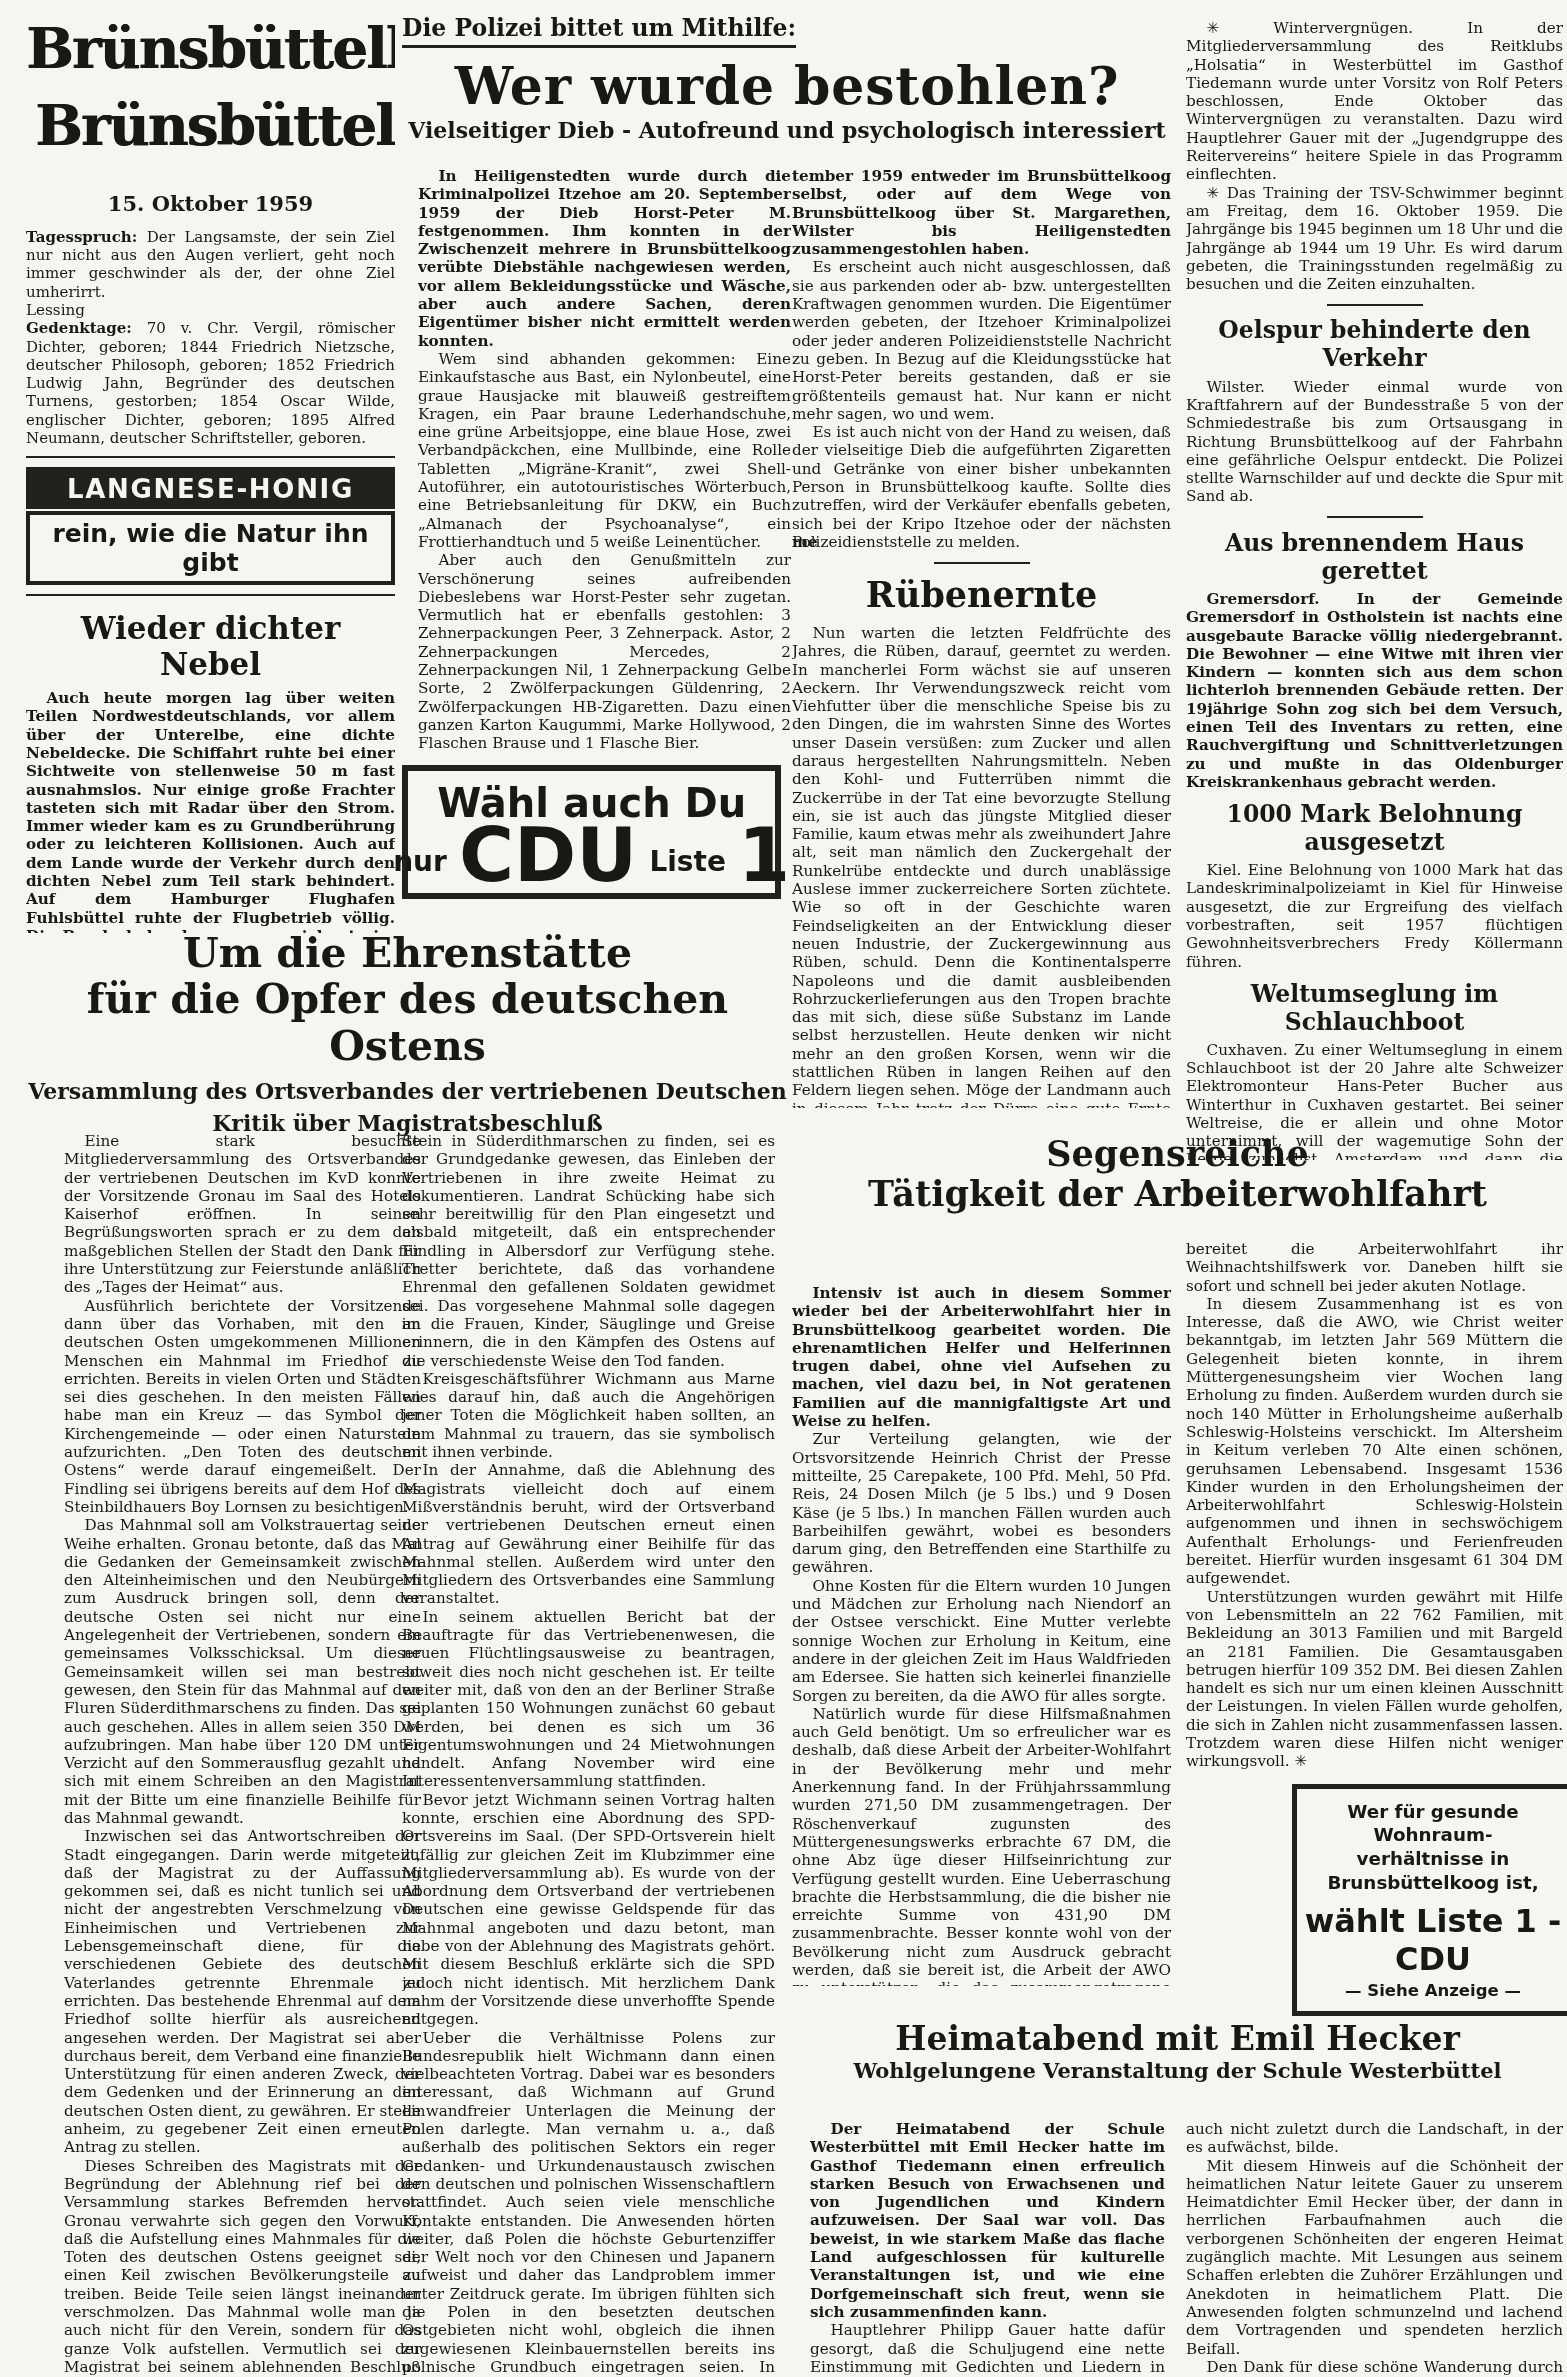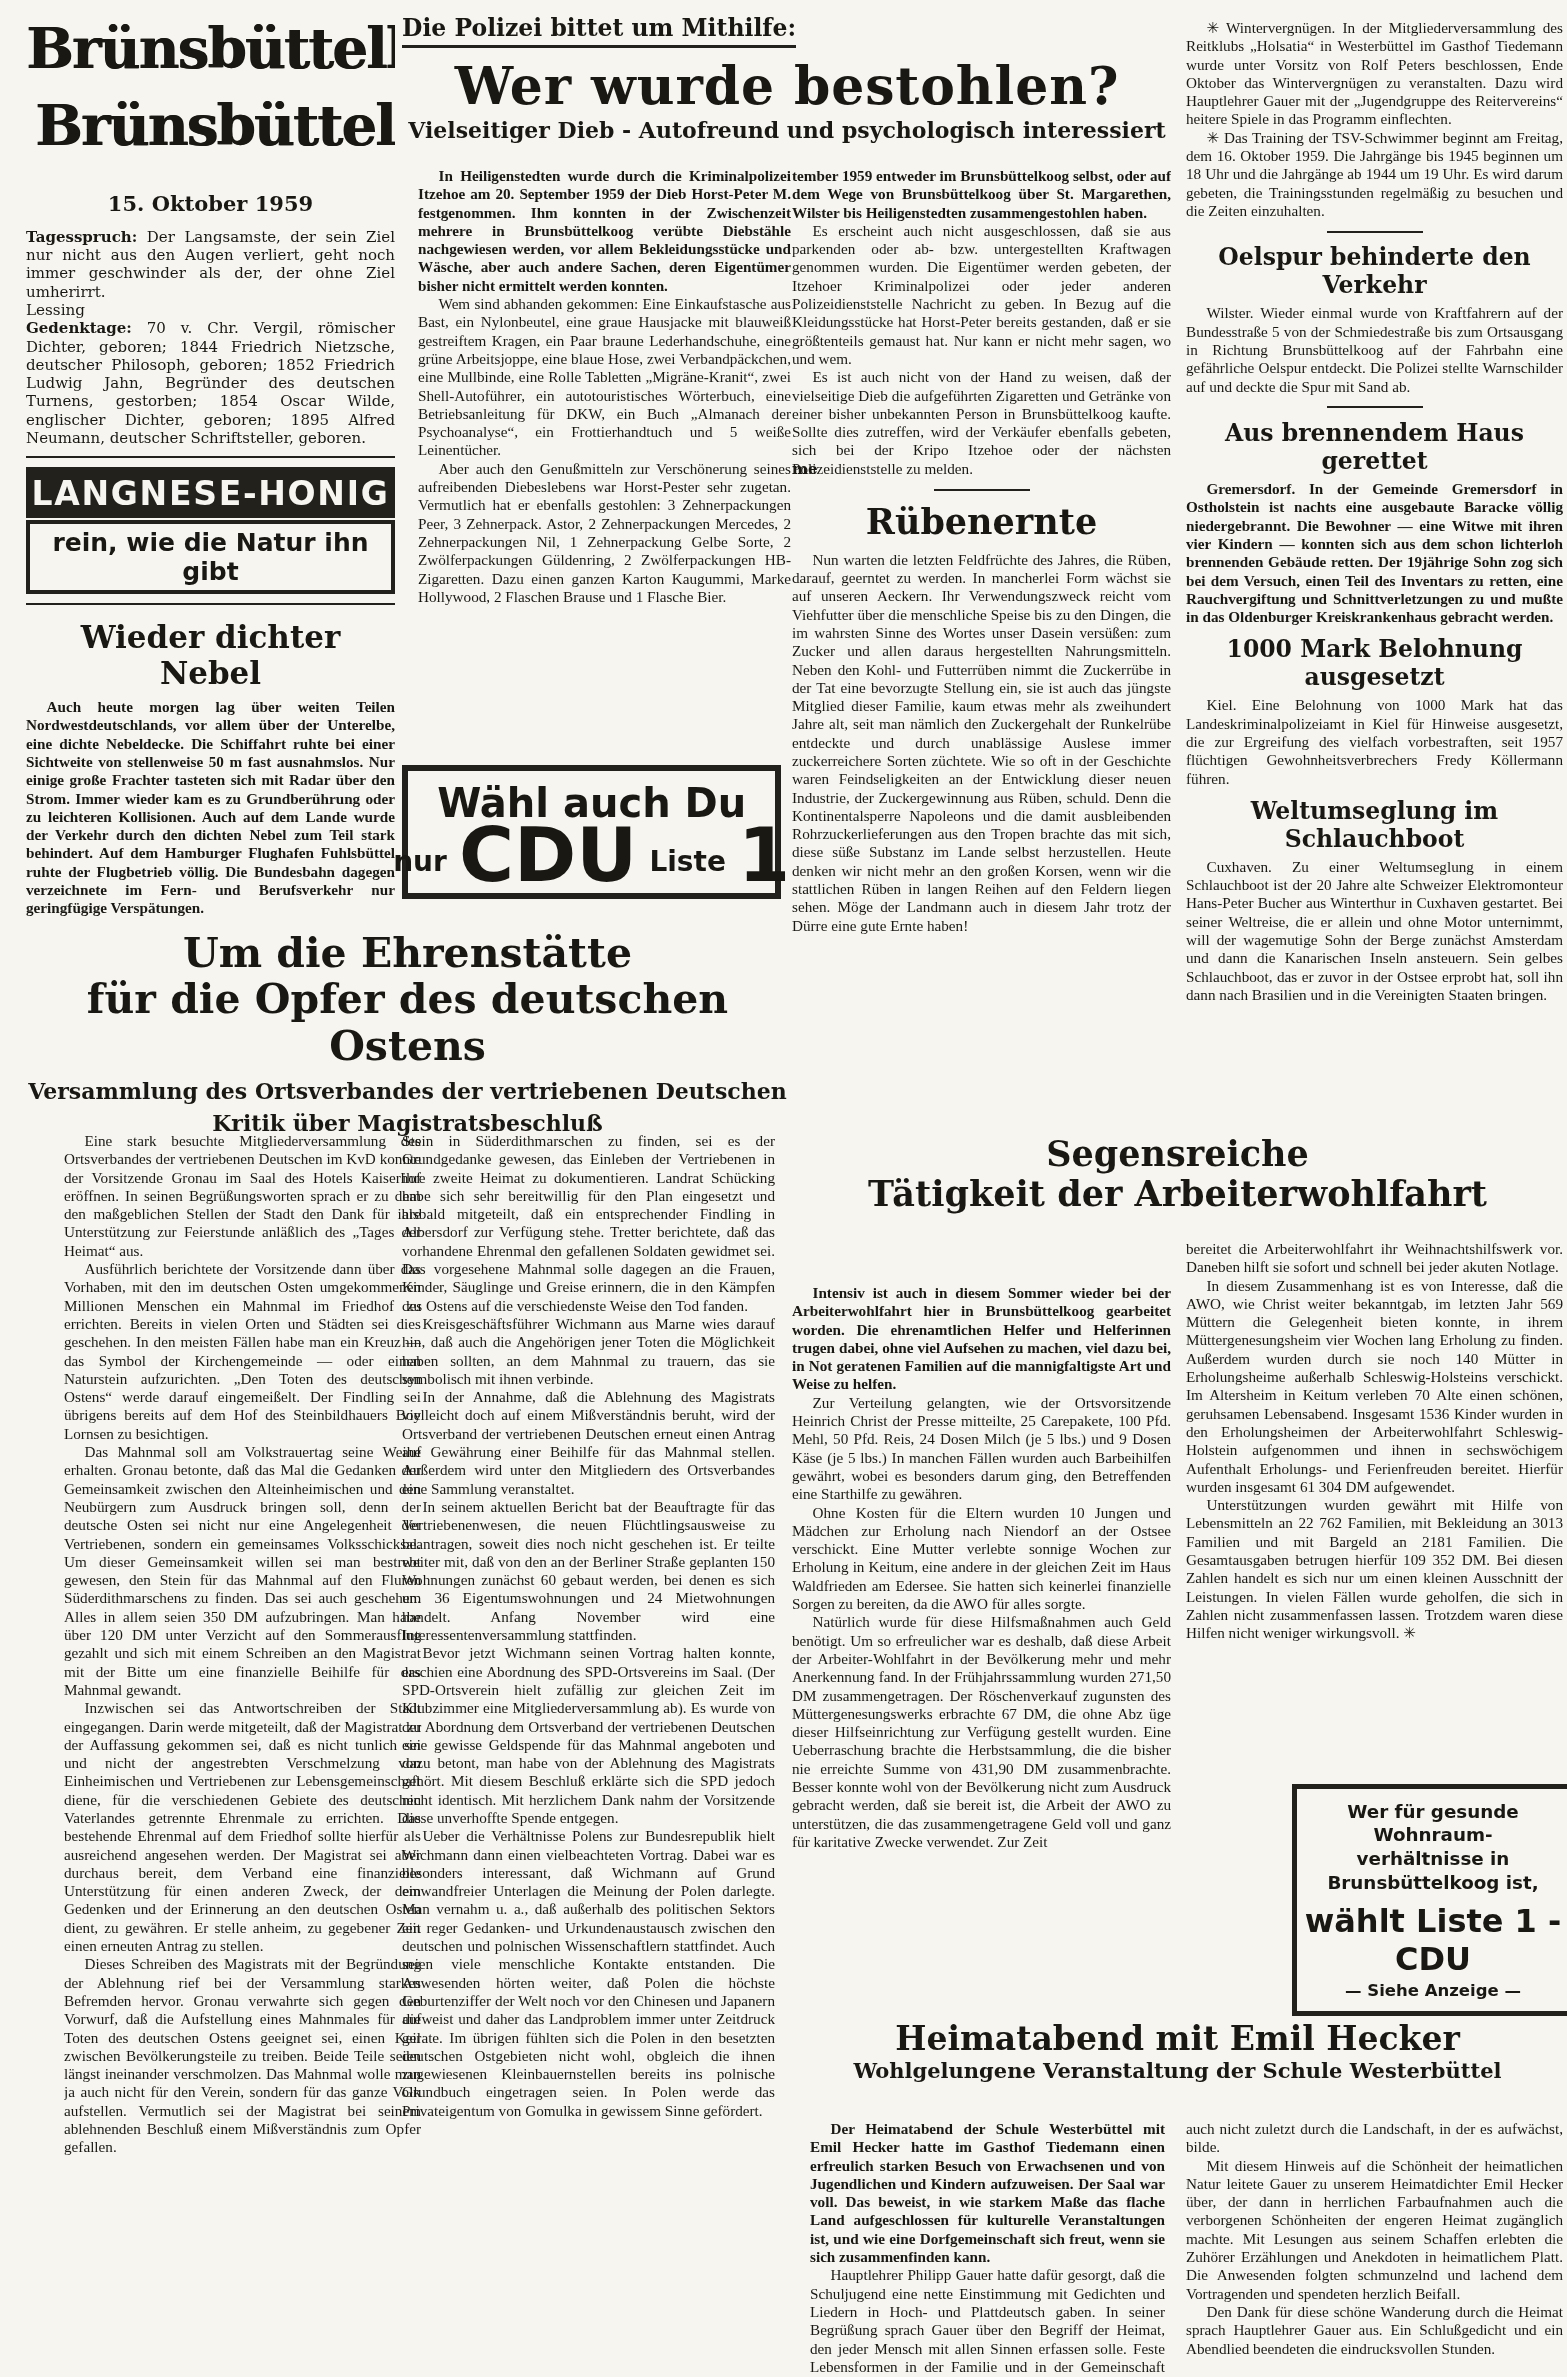--- a/index.html
+++ b/index.html
@@ -1,19 +1,19 @@
 <!DOCTYPE html>
 <html style="font-size:14px"><head>
 <meta charset="utf-8">
 <style>
   html,body{margin:0;padding:0;background:#dddbd4;}
   .sheet{position:relative;width:1568px;height:2377px;background:#f6f5f0;color:#191813;
          font-family:"DejaVu Serif","Liberation Serif",serif;overflow:hidden;}
   .col{position:absolute;}
-  .body{font-size:15.2px;line-height:18.3px;text-align:justify;font-family:Liberation Serif, serif;}
+  .body{font-size:15.2px;line-height:18.3px;text-align:justify;}
   .body p{margin:0;text-indent:1.35em;}
   .body p.noindent{text-indent:0;}
   .body p.lead{font-weight:bold;}
   .sig{text-align:left;font-weight:bold;margin-top:-18.3px;line-height:18.3px;font-size:15.2px;}
   .rule-f{border:0;border-top:2.6px solid #23211b;margin:8.7px 0;}
   .rule-s{border:0;border-top:2.6px solid #23211b;width:96px;margin:10.5px auto;}
 
   
   .mast{text-align:center;}
   .mast-t1{font-size:56px;font-weight:900;letter-spacing:-1.7px;line-height:1.05;
@@ -35,21 +35,21 @@
   .h-mid{font-size:23.5px;font-weight:bold;text-align:center;margin:8.7px 0 5.2px;}
   .h-rueben{font-size:35px;font-weight:bold;text-align:center;margin:7px 0 8.7px;}
   .h-ehren{font-size:41px;font-weight:900;text-align:center;line-height:1.13;margin:0;}
   .h-ehrsub{font-size:22px;font-weight:bold;text-align:center;line-height:1.45;margin-top:7px;}
   .h-awo{font-size:35px;font-weight:900;text-align:center;line-height:1.15;margin:0;}
   .h-heimat{font-size:33px;font-weight:900;text-align:center;margin:0;}
   .h-heimsub{font-size:21px;font-weight:bold;text-align:center;}
 
   
   .sans{font-family:"DejaVu Sans","Liberation Sans",sans-serif;}
-  .ad-langnese1{background:#23211b;color:#f6f5f0;font-weight:900;font-size:33px;text-align:center;
+  .ad-langnese1{background:#23211b;color:#f6f5f0;font-weight:900;font-size:26px;text-align:center;
                 letter-spacing:1.7px;padding:7px 0 5.2px;}
   .ad-langnese2{border:4.4px solid #23211b;background:#f6f5f0;color:#191813;font-weight:900;
                 font-size:25px;text-align:center;padding:4.4px 0;margin-top:1.7px;}
   .cdu-ad{border:6.1px solid #23211b;text-align:center;padding:8.7px 5.2px 3.5px;}
   .cdu-l1{font-size:40px;font-weight:900;}
   .cdu-l2{display:flex;align-items:flex-end;justify-content:center;gap:12.2px;margin-top:-3.5px;}
   .cdu-nur{font-size:28px;font-weight:900;padding-bottom:12.2px;}
   .cdu-big{font-size:75px;font-weight:900;line-height:.9;}
   .cdu-liste{font-size:28px;font-weight:900;padding-bottom:12.2px;}
   .cdu-box{border:5.2px solid #23211b;text-align:center;padding:10.5px 7px;}

